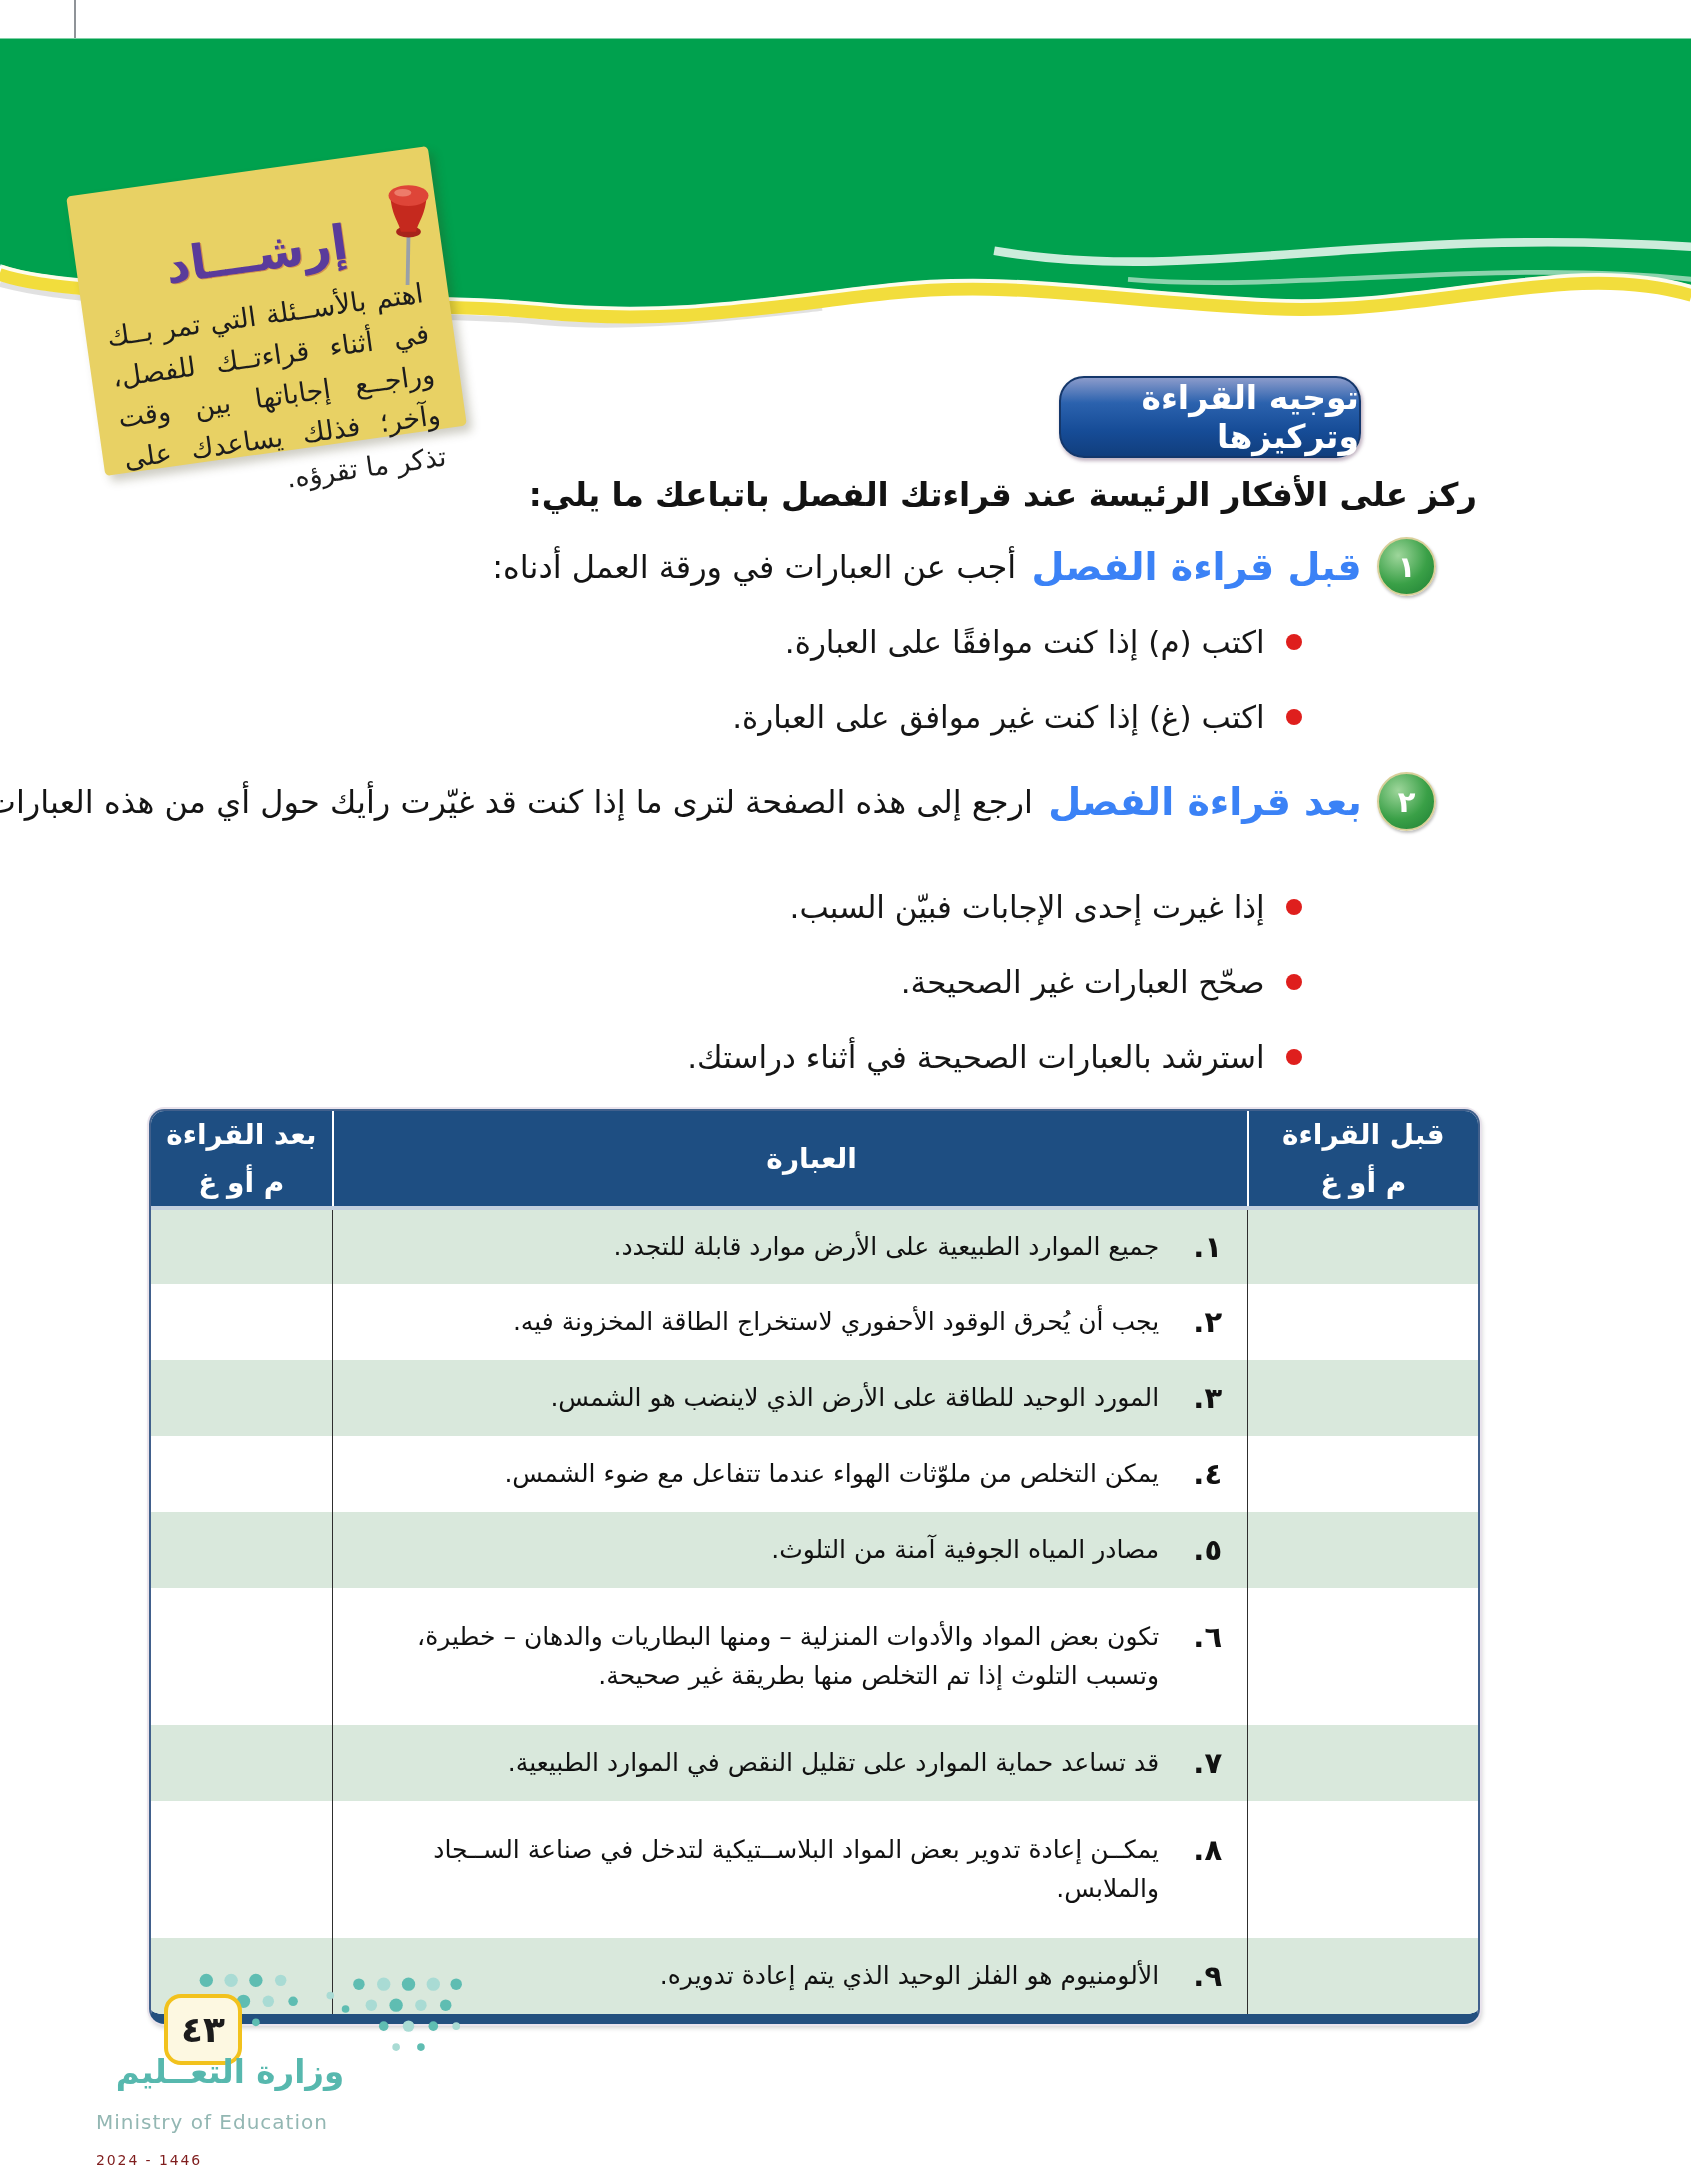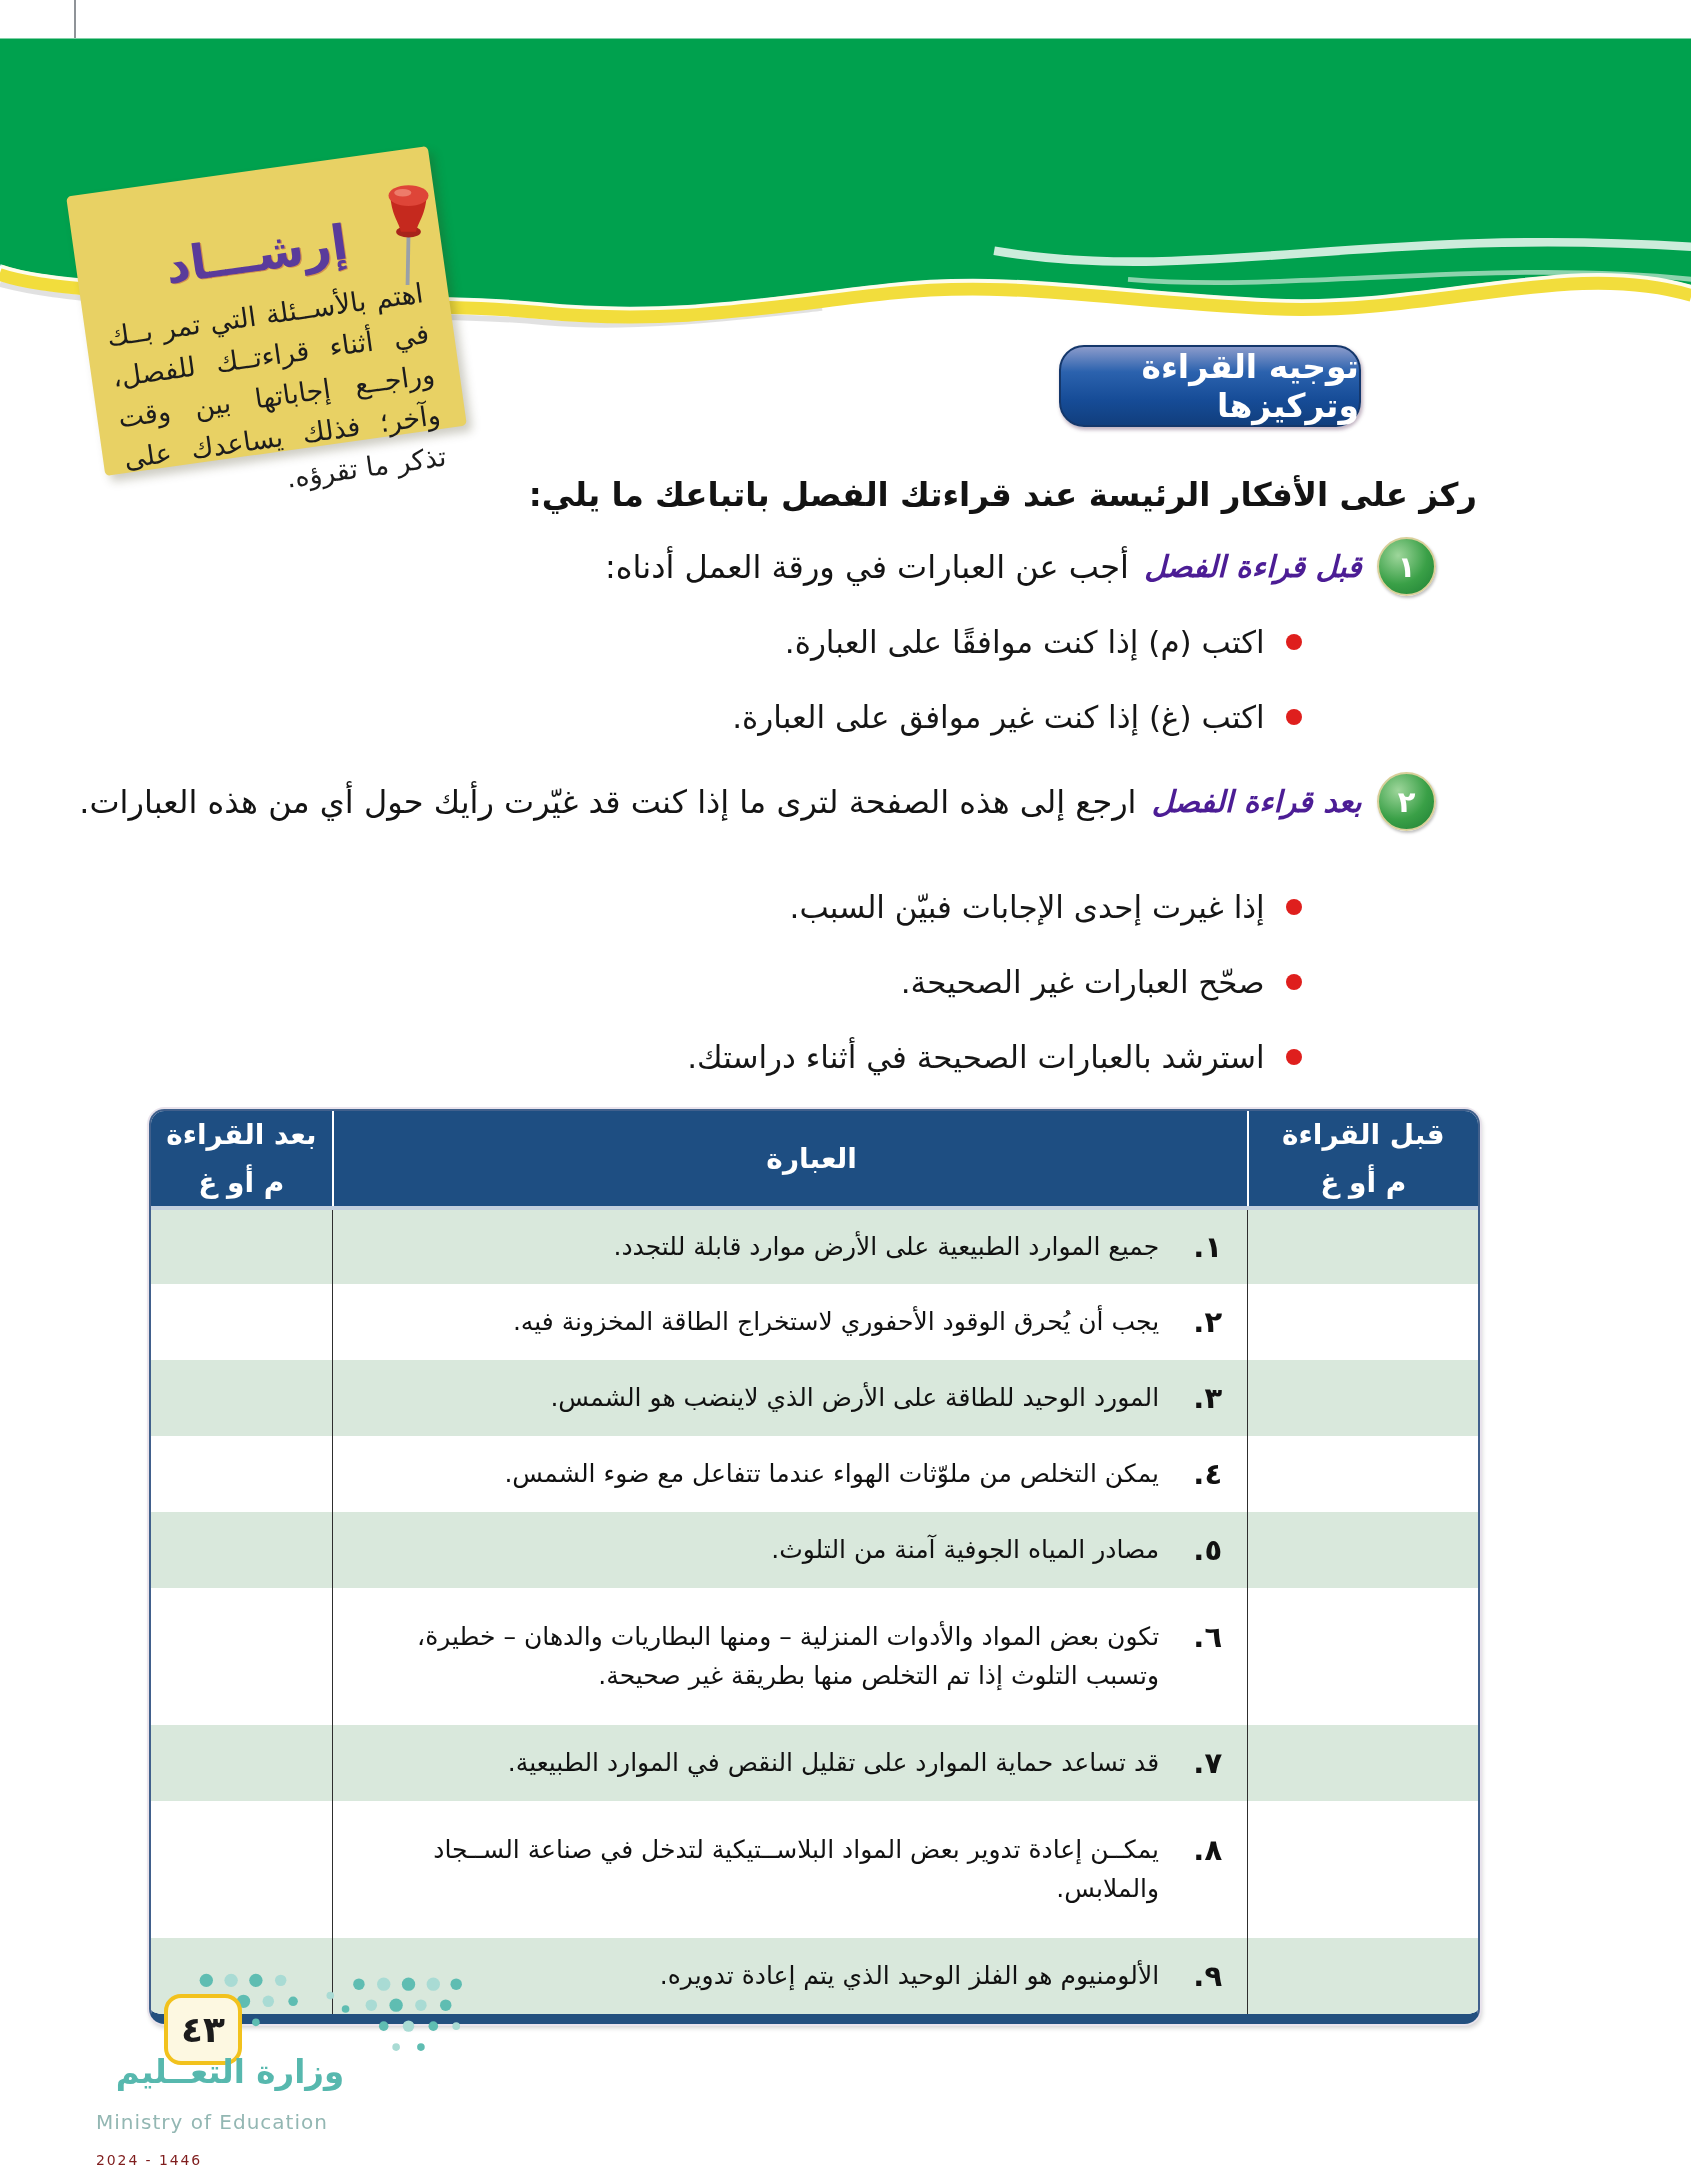--- a/index.html
+++ b/index.html
@@ -26,21 +26,21 @@
     text-align:center; color:#5a3b9b; font-weight:bold; font-size:48px;
     letter-spacing:1px; text-shadow:1px 1px 0 rgba(190,90,60,.55);
     margin-bottom:13.4px;
   }
   .note-body {
     font-size:27px; line-height:1.52; color:#1c1c1c; text-align:justify;
   }
   .pin { position:absolute; left:379px; top:182px; z-index:4; }
   
   .section-badge {
-    position:absolute; left:1059px; top:345px; width:302px; height:82px; z-index:2;
+    position:absolute; left:1059px; top:376px; width:302px; height:82px; z-index:2;
     border-radius:25px; border:2.9px solid #14376b;
     background:linear-gradient(180deg,#8b9bcb 0%,#2b62ae 32%,#164c97 68%,#113e7d 100%);
     display:flex; align-items:center; justify-content:center;
     box-shadow:1.9px 2.9px 3.8px rgba(80,40,80,.35);
   }
   .section-badge span { color:#ffffff; font-weight:bold; font-size:33px; }
   
   .intro {
     position:absolute; right:215px; top:476px; font-size:32.5px; font-weight:bold;
     color:#131313; z-index:2;
@@ -53,21 +53,21 @@
   .step-1 { top:537px; }
   .step-2 { top:772px; }
   .step-circle {
     width:59px; height:59px; border-radius:50%; flex:0 0 59px;
     background:radial-gradient(circle at 35% 30%, #9ed69b 0%, #3aa047 55%, #1d7e33 100%);
     border:2.9px solid #d9cf9a;
     display:flex; align-items:center; justify-content:center;
     color:#ffffff; font-weight:bold; font-size:29px;
     box-shadow:1px 1.9px 2.9px rgba(0,0,0,.25);
   }
-  .step-title { color:#4c1d95; font-weight:bold; font-size:30px;font-style:italic; }
+  .step-title { color:#3b82f6; font-weight:bold; font-size:38px; }
   .step-text  { color:#141414; font-size:32px; }
   
   .bullets { position:absolute; right:390px; z-index:2; list-style:none; }
   .bullets-1 { top:619px; }
   .bullets-2 { top:884px;text-align:center; }
   .bullets li { display:flex; align-items:center; gap:21px; margin-bottom:29px; height:46px; }
   .bullet-dot {
     width:16.3px; height:16.3px; border-radius:50%; background:#df1f1d; flex:0 0 16.3px;
   }
   .bullet-text { font-size:31px; color:#161616; }

